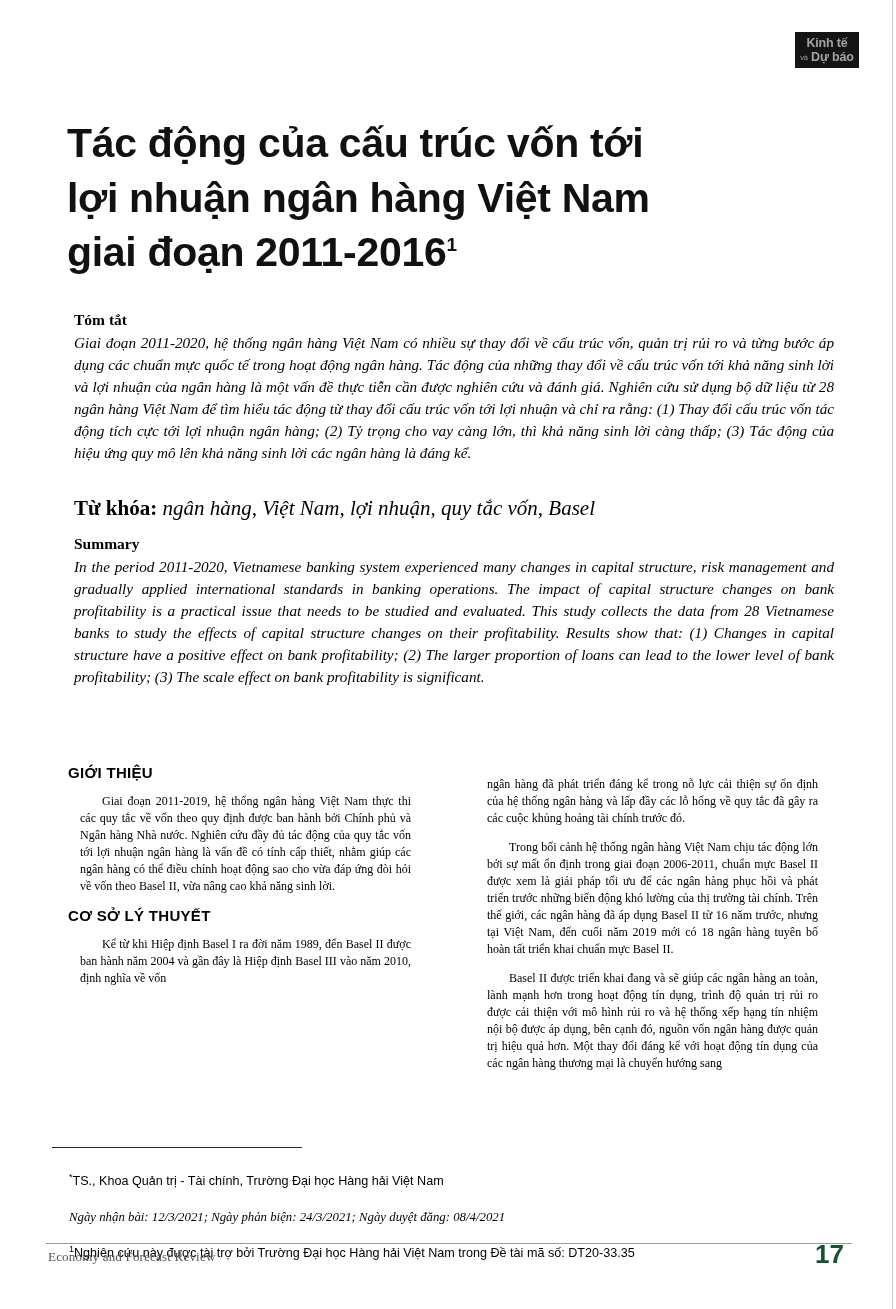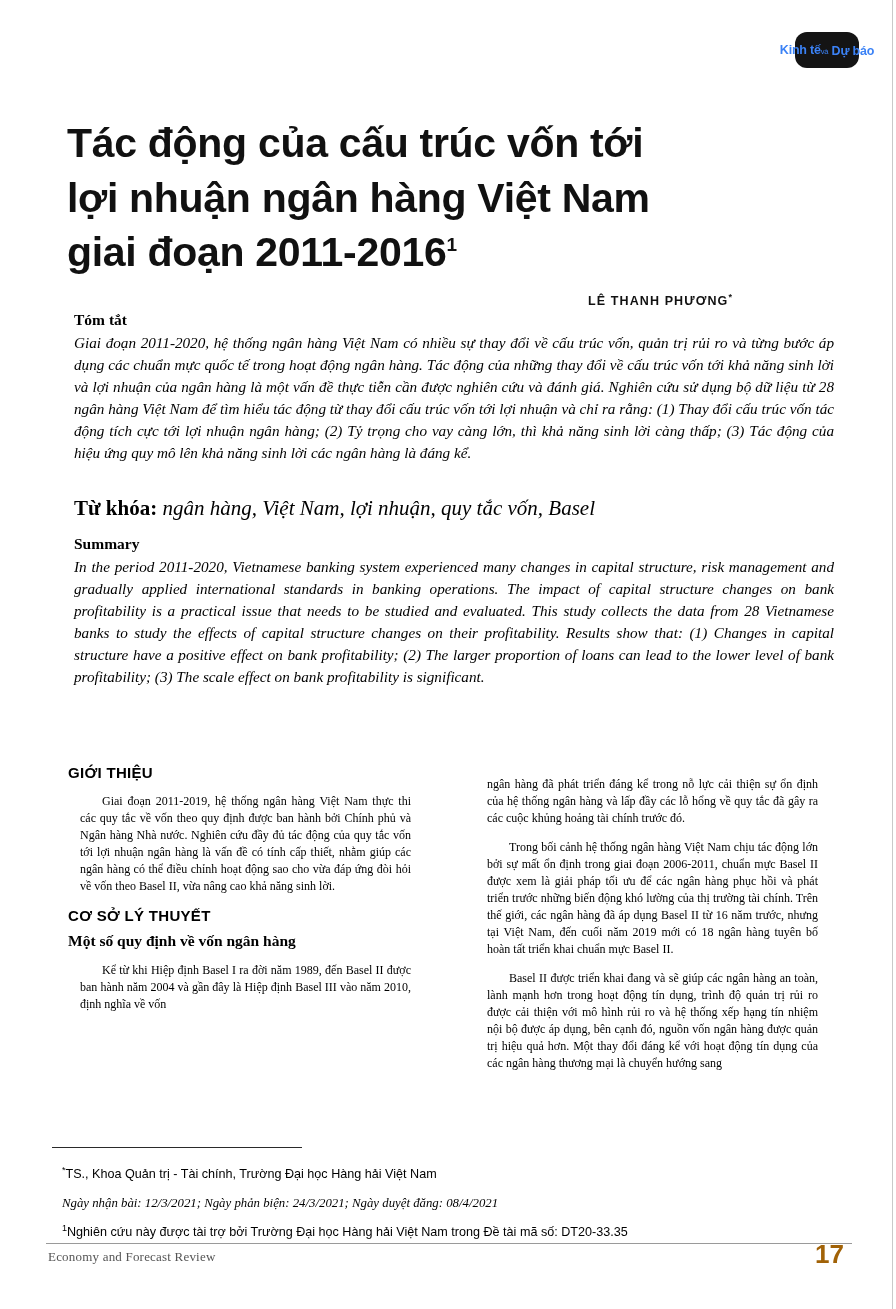--- a/index.html
+++ b/index.html
@@ -33,28 +33,28 @@
   }
 
   
   #masthead {
     position: absolute;
     left: 795px;
     top: 32px;
     width: 64px;
     height: 36px;
     background: #141414;
-    color: #3b82f6;
+    color: #a3a3a3;
     font-family: "Liberation Sans", sans-serif;
     display: flex;
+    flex-direction: column;
     align-items: center;
     justify-content: center;
     line-height: 1.0;
     letter-spacing: -0.2px;
-    border-radius: 12px;
   }
   #masthead .l1 {
     font-size: 12.5px;
     font-weight: bold;
     white-space: nowrap;
   }
   #masthead .l2 {
     font-size: 12.5px;
     font-weight: bold;
     white-space: nowrap;
@@ -185,21 +185,21 @@
   #footnotes {
     position: absolute;
     left: 52px;
     top: 1155px;
     width: 780px;
   }
   .fn {
     font-family: "Liberation Sans", sans-serif;
     font-size: 12.6px;
     line-height: 1.5;
-    margin: 10px;
+    margin: 17px;
   }
   .fn.serif-it {
     font-family: "Liberation Serif", serif;
     font-style: italic;
     font-size: 12.8px;
   }
   .fn sup { font-size: 9px; vertical-align: super; line-height: 0; }
 
   
   #footer-rule {
@@ -219,42 +219,41 @@
     color: #555;
     letter-spacing: 0.2px;
   }
   #footer-page {
     position: absolute;
     right: 52px;
     top: 1239px;
     font-family: "Liberation Sans", sans-serif;
     font-weight: bold;
     font-size: 26px;
-    color: #a16207;
+    color: #14532d;
   }
 </style>
 </head>
 <body>
 
 <div id="page">
 
   <div id="scan-edge"></div>
 
   <div id="masthead">
     <span class="l1">Kinh tế</span>
     <span class="l2"><span class="sm">và</span> <span>Dự báo</span></span>
   </div>
 
   <div id="title-block">
     <h1 id="title">
       <span>Tác động của cấu trúc vốn tới</span><br>
       <span>lợi nhuận ngân hàng Việt Nam</span><br>
       <span>giai đoạn 2011-2016</span><sup>1</sup>
     </h1>
-    <div id="author"><span>LÊ THANH PHƯƠNG</span><sup>*</sup></div>
   </div>
 
   <div class="abs-wrap" id="abs-vi">
     <p class="abs-head">Tóm tắt</p>
     <p class="abs-body">Giai đoạn 2011-2020, hệ thống ngân hàng Việt Nam có nhiều sự thay đổi về cấu trúc vốn, quản trị rủi ro và từng bước áp dụng các chuẩn mực quốc tế trong hoạt động ngân hàng. Tác động của những thay đổi về cấu trúc vốn tới khả năng sinh lời và lợi nhuận của ngân hàng là một vấn đề thực tiễn cần được nghiên cứu và đánh giá. Nghiên cứu sử dụng bộ dữ liệu từ 28 ngân hàng Việt Nam để tìm hiểu tác động từ thay đổi cấu trúc vốn tới lợi nhuận và chỉ ra rằng: (1) Thay đổi cấu trúc vốn tác động tích cực tới lợi nhuận ngân hàng; (2) Tỷ trọng cho vay càng lớn, thì khả năng sinh lời càng thấp; (3) Tác động của hiệu ứng quy mô lên khả năng sinh lời các ngân hàng là đáng kể.</p>
   </div>
 
   <div class="abs-wrap" id="kw-vi">
     <p class="kw"><b>Từ khóa:</b> <i>ngân hàng, Việt Nam, lợi nhuận, quy tắc vốn, Basel</i></p>
   </div>
@@ -264,21 +263,20 @@
     <p class="abs-body">In the period 2011-2020, Vietnamese banking system experienced many changes in capital structure, risk management and gradually applied international standards in banking operations. The impact of capital structure changes on bank profitability is a practical issue that needs to be studied and evaluated. This study collects the data from 28 Vietnamese banks to study the effects of capital structure changes on their profitability. Results show that: (1) Changes in capital structure have a positive effect on bank profitability; (2) The larger proportion of loans can lead to the lower level of bank profitability; (3) The scale effect on bank profitability is significant.</p>
   </div>
 
 
   <div id="cols">
 
     <div class="col" id="col-left">
       <p class="sec-head">GIỚI THIỆU</p>
       <p class="para">Giai đoạn 2011-2019, hệ thống ngân hàng Việt Nam thực thi các quy tắc về vốn theo quy định được ban hành bởi Chính phủ và Ngân hàng Nhà nước. Nghiên cứu đầy đủ tác động của quy tắc vốn tới lợi nhuận ngân hàng là vấn đề có tính cấp thiết, nhằm giúp các ngân hàng có thể điều chỉnh hoạt động sao cho vừa đáp ứng đòi hỏi về vốn theo Basel II, vừa nâng cao khả năng sinh lời.</p>
       <p class="sec-head spaced">CƠ SỞ LÝ THUYẾT</p>
-      <p class="sub-head">Một số quy định về vốn ngân hàng</p>
       <p class="para">Kể từ khi Hiệp định Basel I ra đời năm 1989, đến Basel II được ban hành năm 2004 và gần đây là Hiệp định Basel III vào năm 2010, định nghĩa về vốn</p>
     </div>
 
     <div class="col" id="col-right">
       <p class="para noindent">ngân hàng đã phát triển đáng kể trong nỗ lực cải thiện sự ổn định của hệ thống ngân hàng và lấp đầy các lỗ hổng về quy tắc đã gây ra các cuộc khủng hoảng tài chính trước đó.</p>
       <p class="para">Trong bối cảnh hệ thống ngân hàng Việt Nam chịu tác động lớn bởi sự mất ổn định trong giai đoạn 2006-2011, chuẩn mực Basel II được xem là giải pháp tối ưu để các ngân hàng phục hồi và phát triển trước những biến động khó lường của thị trường tài chính. Trên thế giới, các ngân hàng đã áp dụng Basel II từ 16 năm trước, nhưng tại Việt Nam, đến cuối năm 2019 mới có 18 ngân hàng tuyên bố hoàn tất triển khai chuẩn mực Basel II.</p>
       <p class="para">Basel II được triển khai đang và sẽ giúp các ngân hàng an toàn, lành mạnh hơn trong hoạt động tín dụng, trình độ quản trị rủi ro được cải thiện với mô hình rủi ro và hệ thống xếp hạng tín nhiệm nội bộ được áp dụng, bên cạnh đó, nguồn vốn ngân hàng được quản trị hiệu quả hơn. Một thay đổi đáng kể với hoạt động tín dụng của các ngân hàng thương mại là chuyển hướng sang</p>
     </div>
 
   </div>

